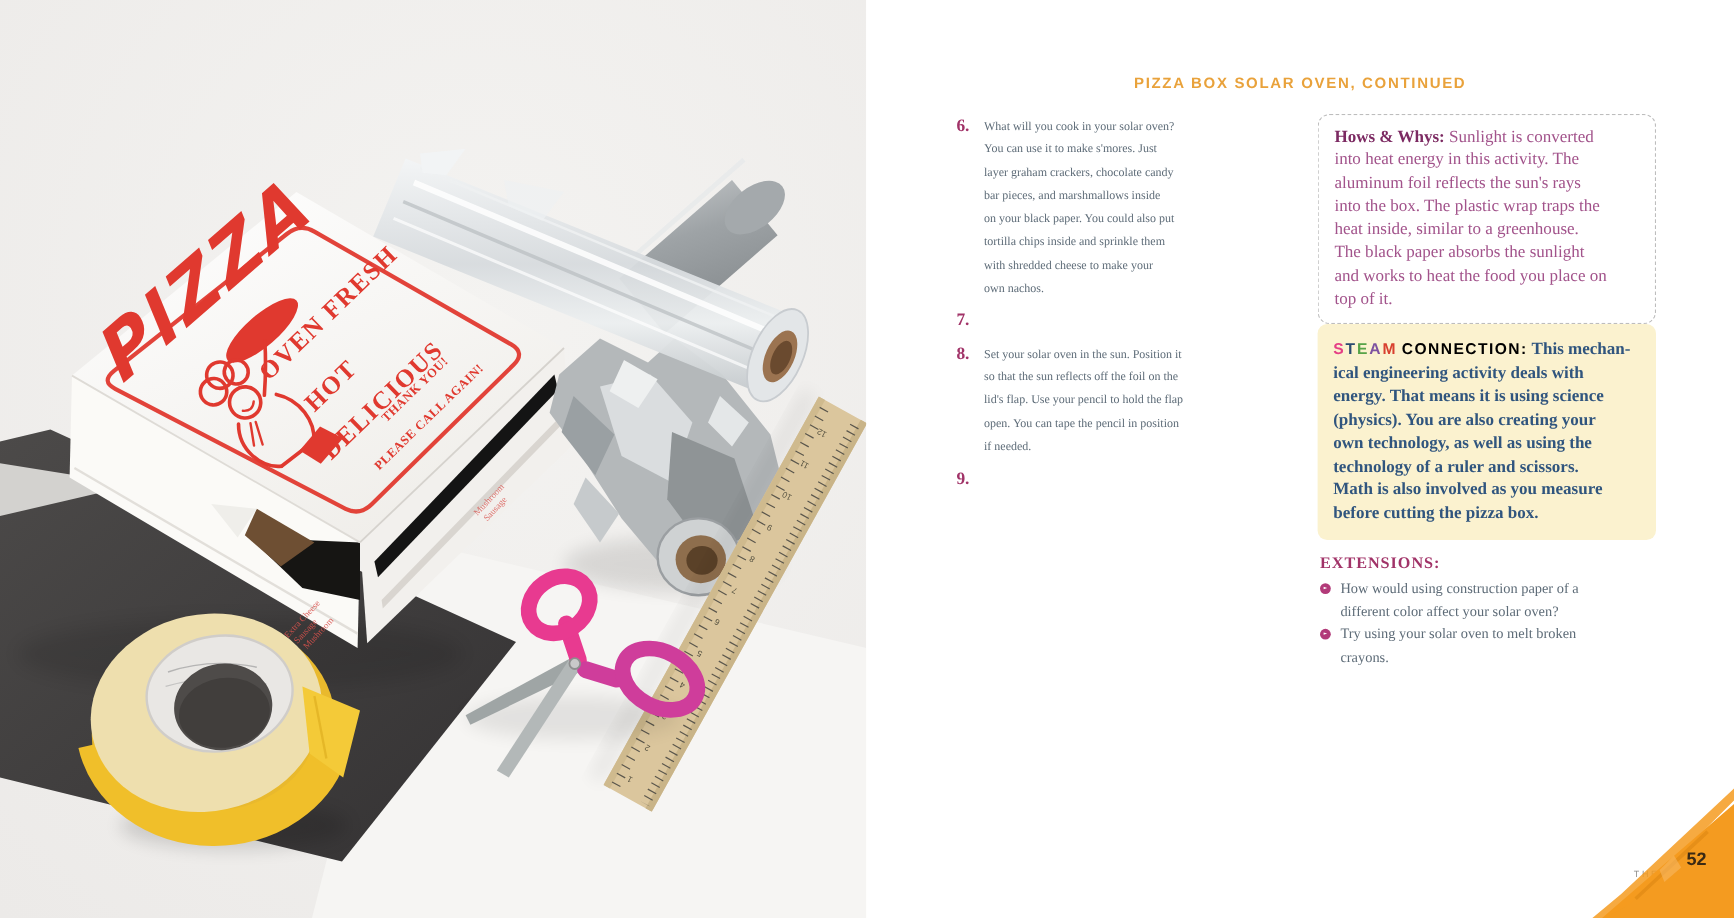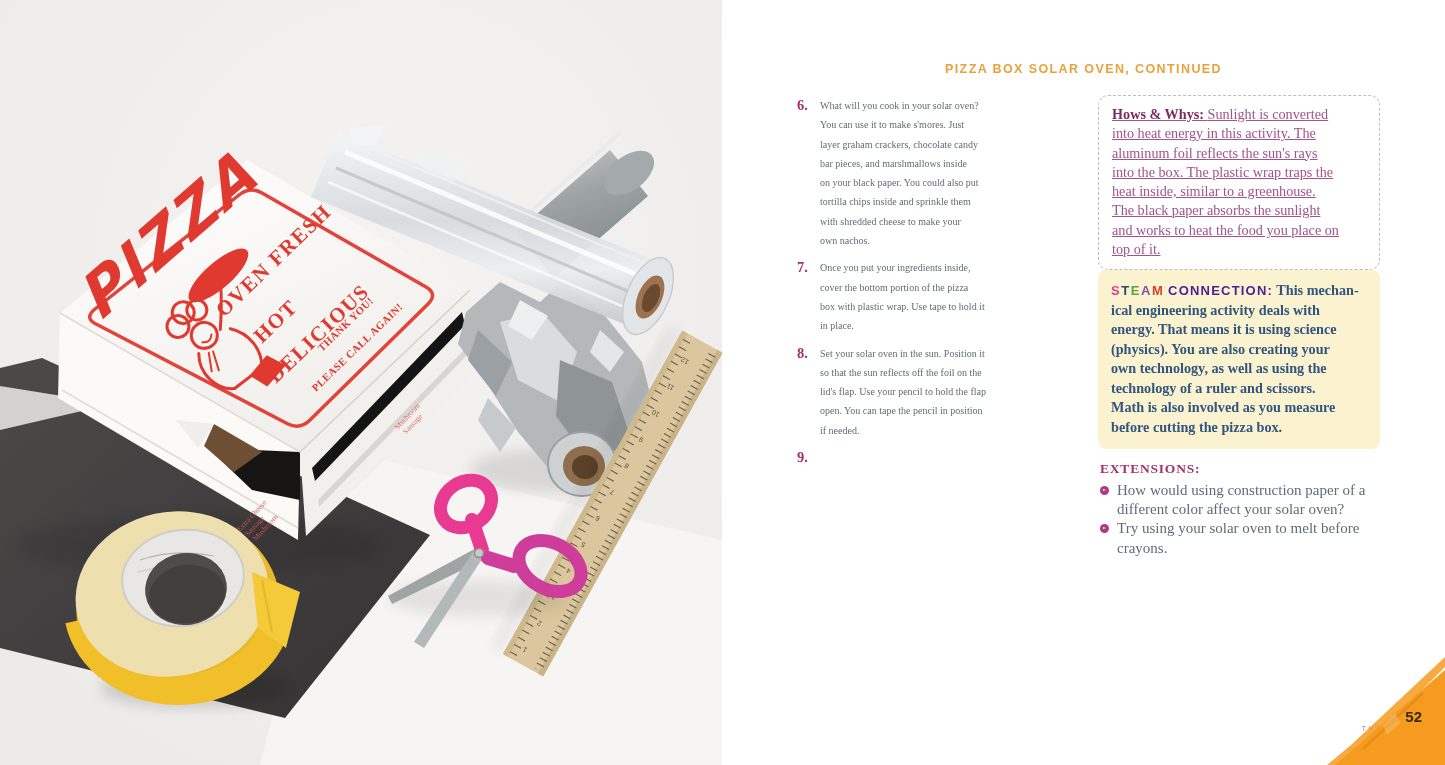--- a/index.html
+++ b/index.html
@@ -13,40 +13,40 @@
     font-size:12.5px;letter-spacing:1.4px;color:#e9a23b;}
 
   .steps{position:absolute;left:75px;top:96px;width:278px;}
   .step{display:flex;margin-bottom:8px;}
   .step-num{width:23px;flex:none;font-weight:bold;color:#a13368;font-size:14.5px;line-height:19.3px;}
   .step-text{font-size:10px;line-height:19.3px;color:#5e6c78;}
   .lines{white-space:pre-line;}
 
   .hows-box{position:absolute;left:376px;top:95px;width:282px;box-sizing:border-box;
     border:1.5px dashed #bdbdbd;border-radius:10px;padding:9px 13px 10px 13px;
-    font-size:14.2px;line-height:19.3px;color:#a2538b;text-decoration:underline;}
+    font-size:14.2px;line-height:19.3px;color:#a2538b;}
   .hw-title{color:#7c2a62;font-weight:bold;}
 
   .steam-box{position:absolute;left:376px;top:270px;width:282px;box-sizing:border-box;
     background:#fbf2cf;border-radius:8px;padding:11px 13px 12px 13px;
     font-size:14.2px;line-height:19.5px;color:#30557e;font-weight:bold;}
   .steam-word span{font-family:"Liberation Sans","DejaVu Sans",sans-serif;
     font-weight:bold;font-size:13px;letter-spacing:1.6px;}
   .steam-conn{font-family:"Liberation Sans","DejaVu Sans",sans-serif;
     font-weight:bold;font-size:13px;letter-spacing:1.2px;}
 
   .ext-title{position:absolute;left:378px;top:461px;
     font-weight:bold;font-size:13.5px;letter-spacing:0.8px;color:#a13368;text-align:center;}
   .ext-list{position:absolute;left:378px;top:481px;width:284px;}
   .ext-item{display:flex;gap:8px;}
   .bullet{width:9px;height:9px;border-radius:50%;background:#b23a79;display:inline-block;
     position:relative;flex:none;margin-top:5px;}
   .bullet::after{content:"";position:absolute;left:3px;top:2.6px;width:0;height:0;
     border-left:3.2px solid #fff;border-top:1.8px solid transparent;border-bottom:1.8px solid transparent;}
-  .ext-text{font-size:15px;line-height:19.2px;color:#5e6c78;}
+  .ext-text{font-size:12px;line-height:19.2px;color:#5e6c78;}
 
   .page-footer{position:absolute;top:724px;left:0;width:100%;text-align:right;
     font-family:"Liberation Sans","DejaVu Sans",sans-serif;font-size:7.5px;
     letter-spacing:2.2px;color:#8e8d8b;}
   .corner-svg{position:absolute;right:0;bottom:0;}
   .page-num{position:absolute;top:708px;right:23px;
     font-family:"Liberation Sans","DejaVu Sans",sans-serif;font-weight:bold;
     font-size:15px;color:#3b2a14;}
 </style>
 </head>
@@ -237,24 +237,20 @@
 You can use it to make s'mores. Just
 layer graham crackers, chocolate candy
 bar pieces, and marshmallows inside
 on your black paper. You could also put
 tortilla chips inside and sprinkle them
 with shredded cheese to make your
 own nachos.</span>
       </div>
       <div class="step">
         <span class="step-num">7.</span>
-        <span class="step-text lines">Once you put your ingredients inside,
-cover the bottom portion of the pizza
-box with plastic wrap. Use tape to hold it
-in place.</span>
       </div>
       <div class="step">
         <span class="step-num">8.</span>
         <span class="step-text lines">Set your solar oven in the sun. Position it
 so that the sun reflects off the foil on the
 lid's flap. Use your pencil to hold the flap
 open. You can tape the pencil in position
 if needed.</span>
       </div>
       <div class="step">
@@ -269,41 +265,41 @@
 aluminum foil reflects the sun's rays
 into the box. The plastic wrap traps the
 heat inside, similar to a greenhouse.
 The black paper absorbs the sunlight
 and works to heat the food you place on
 top of it.</span>
     </div>
 
     <div class="steam-box">
       <span class="steam-word"><span style="color: rgb(229, 64, 134);">S</span><span style="color: rgb(43, 74, 112);">T</span><span style="color: rgb(87, 163, 72);">E</span><span style="color: rgb(125, 82, 160);">A</span><span style="color: rgb(216, 64, 47);">M</span></span>
-      <span class="steam-conn" style="color: #4c1d95;">CONNECTION:</span>
+      <span class="steam-conn" style="color: #000000;">CONNECTION:</span>
       <span class="lines">This mechan-
 ical engineering activity deals with
 energy. That means it is using science
 (physics). You are also creating your
 own technology, as well as using the
 technology of a ruler and scissors.
 Math is also involved as you measure
 before cutting the pizza box.</span>
     </div>
 
     <div class="ext-title">EXTENSIONS:</div>
     <div class="ext-list">
       <div class="ext-item">
         <span class="bullet"></span>
         <span class="ext-text lines">How would using construction paper of a
 different color affect your solar oven?</span>
       </div>
       <div class="ext-item">
         <span class="bullet"></span>
-        <span class="ext-text lines">Try using your solar oven to melt before
+        <span class="ext-text lines">Try using your solar oven to melt broken
 crayons.</span>
       </div>
     </div>
 
     <div class="page-footer">THE PROJECTS</div>
 
     <svg class="corner-svg" width="120" height="120" viewBox="0 0 120 120">
       <polygon points="120,25 120,120 10,120" fill="#f49b20"></polygon>
       <polygon points="120,12 120,22 34,108 12,120 2,120 26,100" fill="#f49b20" opacity="0.85"></polygon>
       <line x1="98" y1="48" x2="38" y2="104" stroke="#e18a15" stroke-width="3" opacity="0.7"></line>

